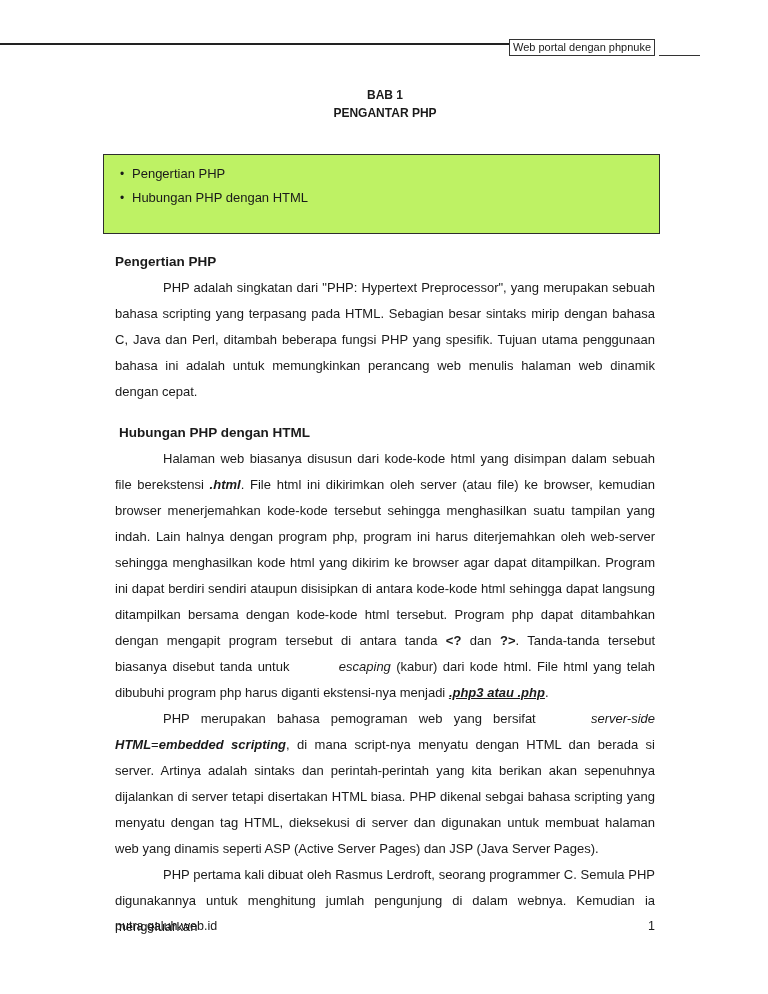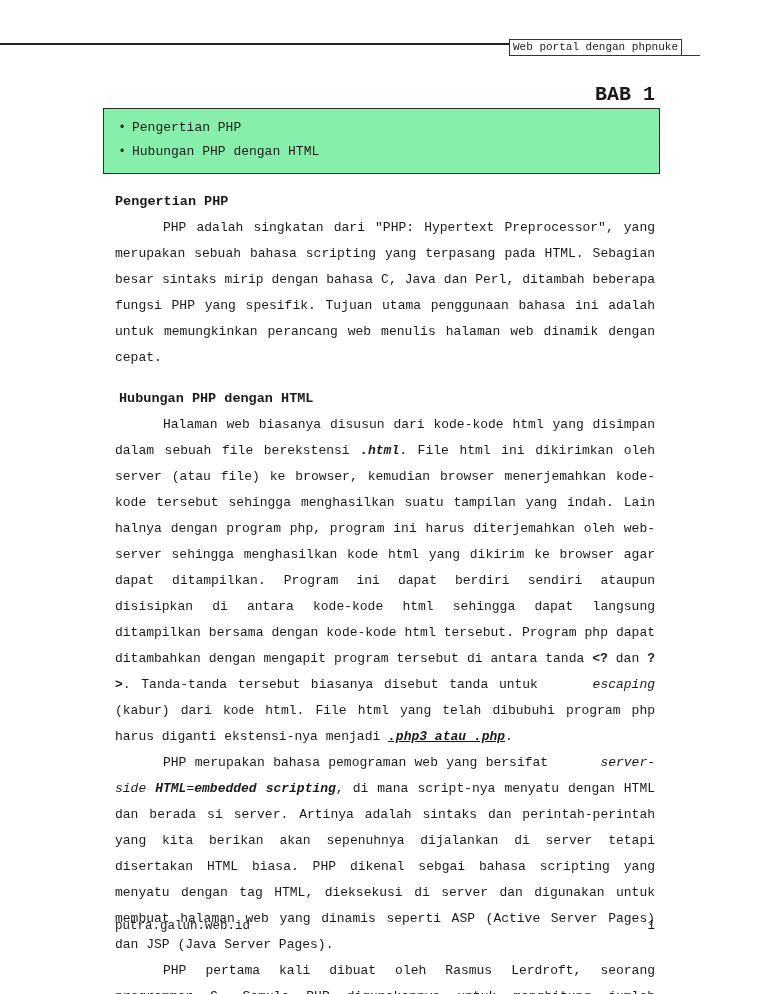--- a/index.html
+++ b/index.html
@@ -1,21 +1,21 @@
 <!DOCTYPE html>
 <html><head>
 <meta charset="utf-8">
 <style>
   html, body { margin: 0; padding: 0; background: #ffffff; }
   .page {
     position: relative;
     width: 700px;
     height: 994px;
     background: #ffffff;
-    font-family: Liberation Mono, monospace;
+    font-family: Liberation Sans, sans-serif;
     color: #1a1a1a;
     overflow: hidden;
   }
 
   
   .header-rule-left {
     position: absolute;
     left: 0; top: 43px;
     width: 509px;
     border-top: 2px solid #222222;
@@ -39,33 +39,33 @@
   }
 
   .content {
     position: absolute;
     left: 115px;
     top: 86px;
     width: 540px;
   }
 
   .chapter-title {
-    text-align: right;
+    text-align: center;
     font-weight: bold;
-    font-size: 20px;
+    font-size: 12px;
     line-height: 18px;
   }
 
   .toc-box {
     box-sizing: border-box;
-    margin: 4px 0 0 -12px;
+    margin: 32px 0 0 -12px;
     width: 557px;
-    background: #86efac;
+    background: #bef264;
     border: 1px solid #2e2e2e;
-    padding: 7px 10px 9px 8px;
+    padding: 7px 10px 23px 8px;
   }
   .toc-item {
     font-size: 13px;
     line-height: 24px;
   }
   .toc-bullet {
     display: inline-block;
     width: 20px;
     text-align: center;
     font-size: 12px;
@@ -109,20 +109,21 @@
 
   <div class="header-rule-left"></div>
   <div class="header-box">
     <span>Web portal dengan phpnuke</span>
   </div>
   <div class="header-rule-right"></div>
 
   <div class="content">
 
     <div class="chapter-title">BAB 1</div>
+    <div class="chapter-title">PENGANTAR PHP</div>
 
     <div class="toc-box">
       <div class="toc-item">
         <span class="toc-bullet">•</span><span>Pengertian PHP</span>
       </div>
       <div class="toc-item">
         <span class="toc-bullet">•</span><span>Hubungan PHP dengan HTML</span>
       </div>
     </div>
 

